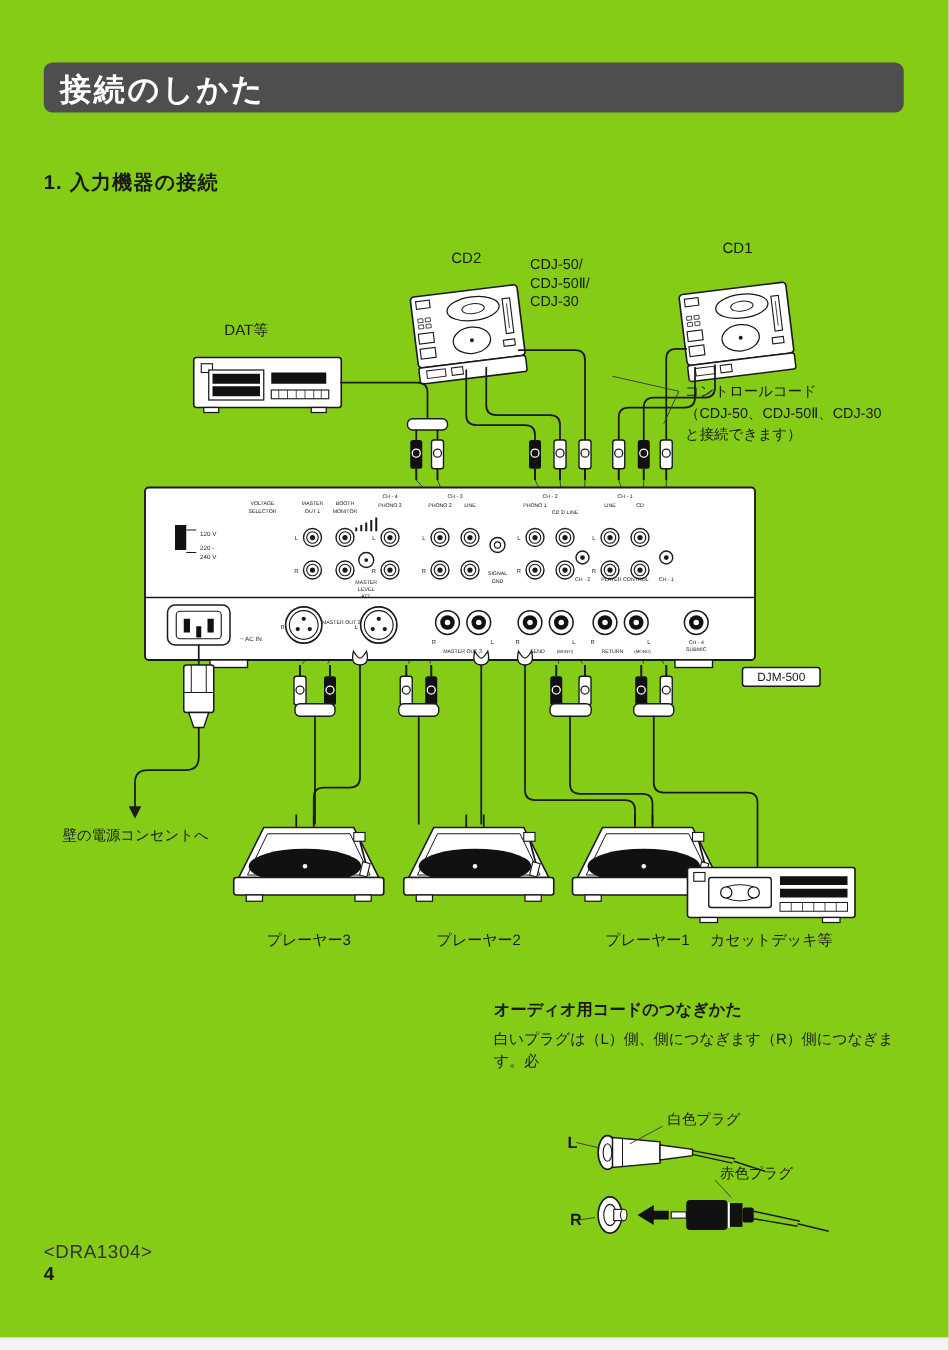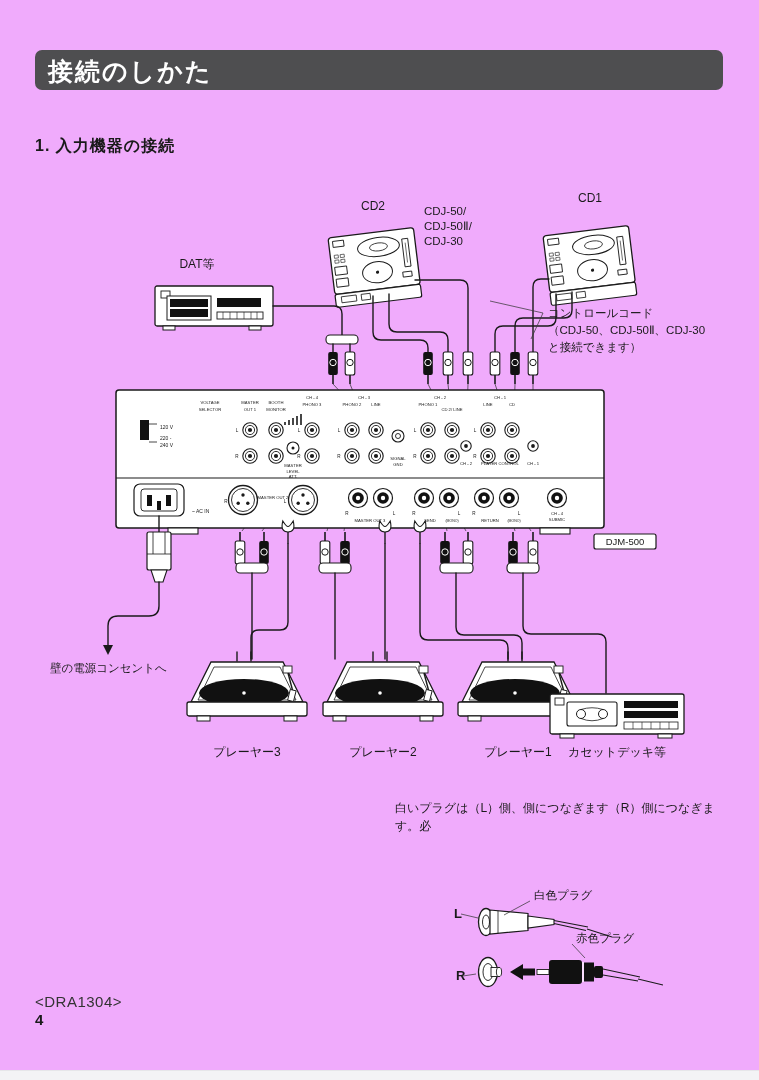--- a/index.html
+++ b/index.html
@@ -1,16 +1,16 @@
 <!DOCTYPE html>
 <html><head>
 <meta charset="utf-8">
 <style>
   html,body{margin:0;padding:0;background:#fff;}
-  #page{position:relative;width:759px;height:1080px;background:#f0abfc;overflow:hidden;
+  #page{position:relative;width:759px;height:1080px;background:#84cc16;overflow:hidden;
         font-family:"Liberation Sans",sans-serif;color:#1a1a1a;}
   .abs{position:absolute;}
   #header-bar{left:35px;top:50px;width:688px;height:40px;background:#4e4e50;border-radius:7px;}
   #header-bar span{display:block;padding:5px 0 0 13px;font-size:25px;font-weight:700;color:#fff;letter-spacing:2px;}
   #intro{left:35px;top:104px;width:695px;font-size:12px;letter-spacing:.5px;line-height:16px;margin:0;}
   #section-heading{left:35px;top:136px;font-size:16px;font-weight:700;letter-spacing:1px;margin:0;}
   #audio-cord{left:395px;top:799px;width:335px;}
   #audio-cord .ttl{font-size:13px;font-weight:700;margin:0 0 5px 0;}
   #audio-cord .ln{font-size:12px;line-height:18px;margin:0;}
   #page-num{left:35px;top:1011px;font-size:15px;font-weight:700;}
@@ -371,20 +371,21 @@
       <rect x="74" y="17" width="54" height="7" fill="#111"></rect>
       <rect x="74" y="28" width="54" height="7" fill="none" stroke="#1a1a1a" stroke-width=".8"></rect>
       <path d="M83,28 V35 M92,28 V35 M101,28 V35 M110,28 V35 M119,28 V35" stroke="#1a1a1a" stroke-width=".6"></path>
       <rect x="10" y="40" width="14" height="4" class="fw" stroke-width="1"></rect>
       <rect x="108" y="40" width="14" height="4" class="fw" stroke-width="1"></rect>
     </g>
     <text x="617" y="574" text-anchor="middle" class="t12">カセットデッキ等</text>
   </svg>
 
   <div id="audio-cord" class="abs">
+    <p class="ttl">オーディオ用コードのつなぎかた</p>
     <p class="ln">白いプラグは（L）側、側につなぎます（R）側につなぎます。必</p>
   </div>
 
   <svg class="abs" style="left:428px;top:882px" width="285" height="130" viewBox="0 0 285 130">
     <g>
       <text x="26" y="36" class="t13">L</text>
       <line x1="33" y1="32" x2="50" y2="36" class="lead"></line>
       <ellipse cx="58" cy="40" rx="7.5" ry="13.5" class="fw" stroke-width="1.3"></ellipse>
       <ellipse cx="58" cy="40" rx="3.5" ry="7" fill="none" stroke="#1a1a1a" stroke-width=".9"></ellipse>
       <polygon points="62,28 100,31.5 100,48.5 62,52" class="fw" stroke-width="1.2"></polygon>

